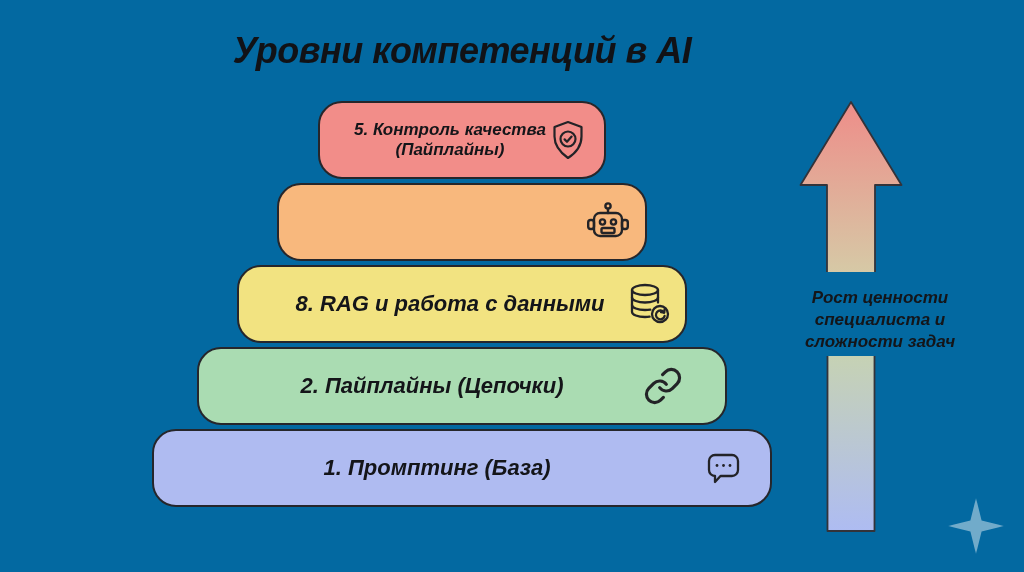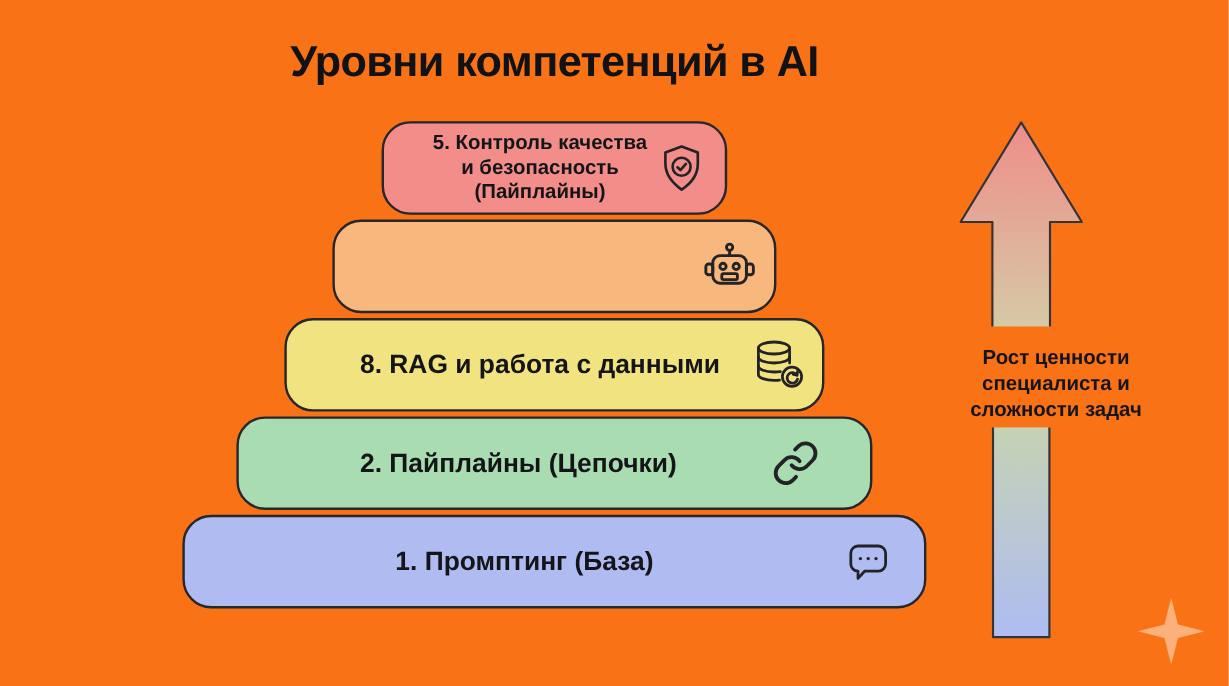--- a/index.html
+++ b/index.html
@@ -64,30 +64,29 @@
     position:absolute;left:948px;top:498px;width:56px;height:56px;
     background:rgba(255,255,255,0.55);
     clip-path:polygon(50% 0%,60% 40%,100% 50%,60% 60%,50% 100%,40% 60%,0% 50%,40% 40%);
     filter:blur(2px);
     opacity:0.8;
   }
 </style>
 </head>
 <body>
 
-<div class="page" style="background: #f97316;">
+<div class="page" style="background: #0369a1; font-style: italic;">
 
   <h1 class="title">Уровни компетенций в AI</h1>
 
   <div class="pyramid">
 
     <div class="level lv5" style="background: rgb(242, 141, 137);">
       <div class="label">
         <span>5. Контроль качества</span>
-        <span>и безопасность</span>
         <span>(Пайплайны)</span>
       </div>
       <span class="icon">
         <svg width="40" height="42" viewBox="0 0 40 42" fill="none" stroke="#232327" stroke-width="2.2" stroke-linecap="round" stroke-linejoin="round">
           <path d="M20 3 L33.5 8 v9.5 c0 10.5-6.5 17-13.5 21.5 C13 34 6.5 27.5 6.5 17.5 V8 Z"></path>
           <circle cx="20" cy="20" r="7.5"></circle>
           <path d="M16.6 20.4 l2.4 2.4 4.6-5.2"></path>
         </svg>
       </span>
     </div>

